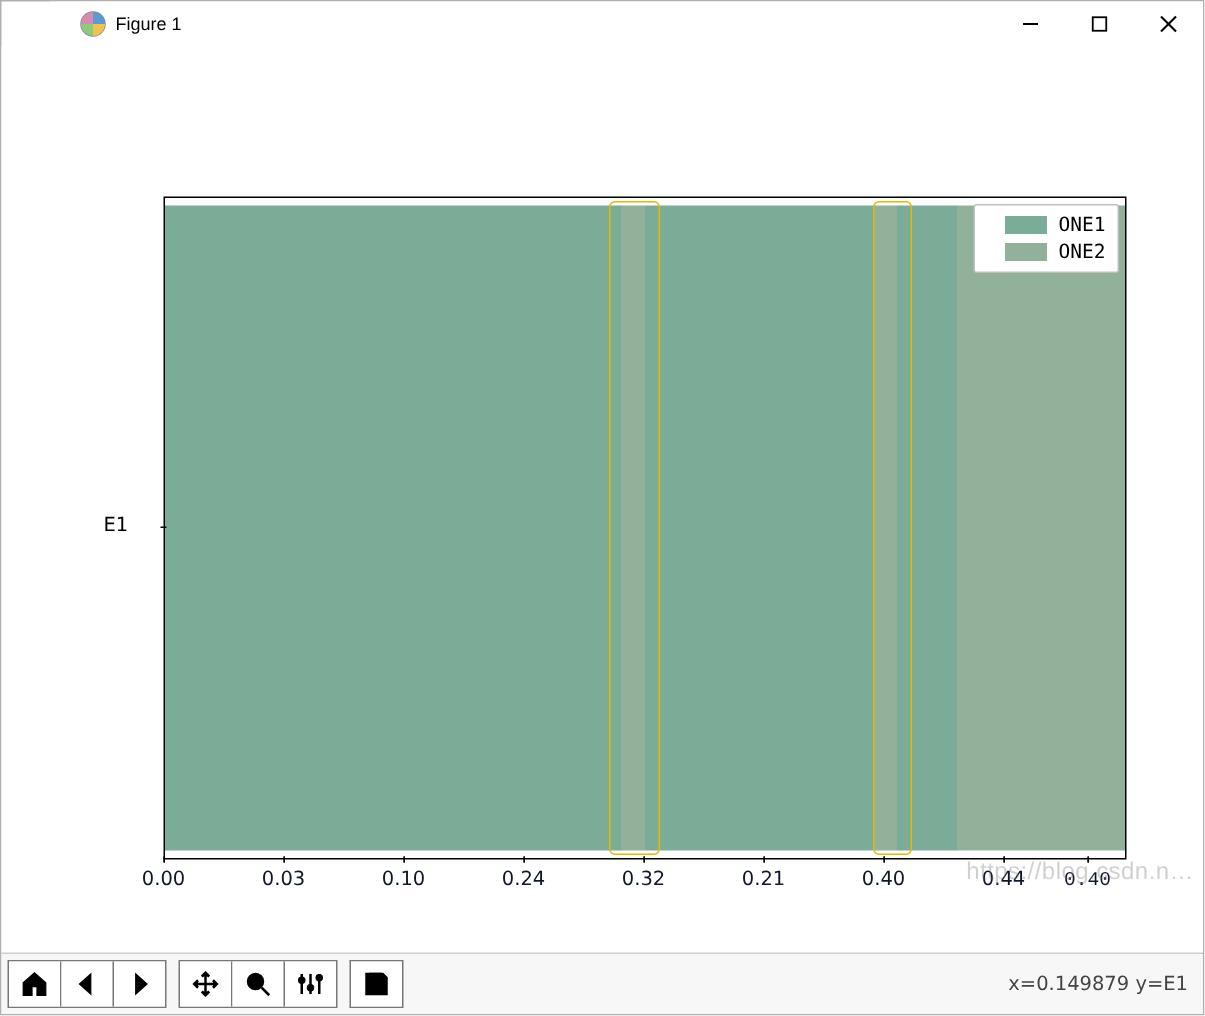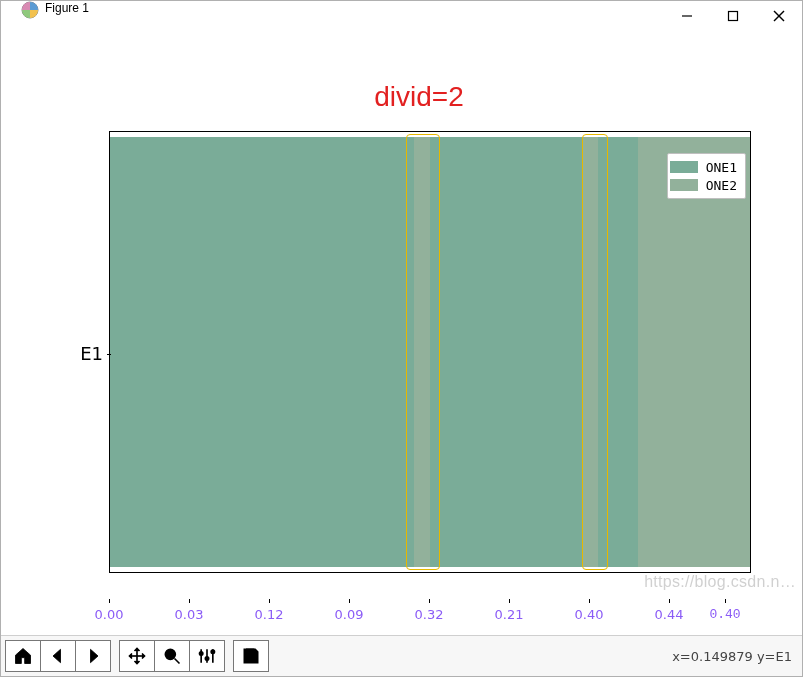--- a/index.html
+++ b/index.html
@@ -19,23 +19,25 @@
     border: 1px solid #b0b0b0;
     box-sizing: border-box;
     display: flex;
     flex-direction: column;
     background: #ffffff;
     position: relative;
   }
   .titlebar {
     height: 30px;
     display: flex;
+    align-items: center;
     padding: 0 20px;
     background: #ffffff;
     position: relative;
+    margin-left: 32px;
   }
   .titlebar .app-icon {
     width: 18px; height: 18px;
     margin-right: 6px;
     position: relative;
   }
   .titlebar .app-icon svg { width: 18px; height: 18px; }
   .titlebar .title-text {
     font-size: 12px;
     color: #000;
@@ -97,26 +99,26 @@
   .hl {
     position: absolute;
     top: 2px;
     bottom: 2px;
     border: 1px solid #e6b800;
     background: transparent;
     border-radius: 4px;
   }
   .legend {
     position: absolute;
-    top: 21px;
+    top: 4px;
     right: 4px;
     background: #ffffff;
     border: 1px solid #bfbfbf;
     border-radius: 2px;
-    padding: 4px 8px 4px 2px;
+    padding: 4px 8px 4px 20px;
     font-family: "DejaVu Sans Mono", Consolas, monospace;
     font-size: 13px;
     color: #000;
   }
   .legend .row {
     display: flex;
     align-items: center;
     height: 18px;
   }
   .legend .swatch {
@@ -131,46 +133,45 @@
     width: 640px;
     height: 30px;
   }
   .xtick {
     position: absolute;
     top: 0;
     width: 50px;
     margin-left: -25px;
     text-align: center;
     font-size: 13px;
-    color: #8b5cf6;
+    color: #0f172a;
     border-top: 4px solid #000;
     padding-top: 4px;
     font-family: "DejaVu Sans", Arial, sans-serif;
-    margin-top: 28px;
   }
   .xtick::before{
     content:"";
     position:absolute;
     top:-4px; left:50%;
     width:1px; height:4px;
     background:#000;
   }
   .xtick { border-top: none; }
   .xtick .tickmark{
     position:absolute;
     top:-4px; left:50%;
     width:0; height:4px;
     border-left:1px solid #000;
   }
   .ytick {
     position: absolute;
     left: 0;
     width: 34px;
-    text-align: right;
-    font-size: 18px;
+    text-align: left;
+    font-size: 13px;
     color: #000;
     font-family: "DejaVu Sans", Arial, sans-serif;
   }
   .ytick .tickmark{
     position:absolute;
     right:-8px;
     top:50%;
     width:4px; height:0;
     border-top:1px solid #000;
   }
@@ -253,21 +254,20 @@
         <svg width="12" height="12">
             <line x1="1" y1="1" x2="11" y2="11" stroke-width="1.4"></line>
             <line x1="11" y1="1" x2="1" y2="11" stroke-width="1.4"></line>
           </svg>
       </div>
     </div>
   </div>
 
   <div class="content">
     <div class="plot-wrap">
-      <div class="plot-title" style="color: rgb(226, 32, 32);">divid=2</div>
 
       <div class="axes" id="axes">
 
       <div class="bar" style="left: 0px; width: 304px; background: rgb(122, 172, 152);"></div>
           <div class="bar" style="left: 304px; width: 16px; background: rgb(146, 177, 155);"></div>
           <div class="bar" style="left: 320px; width: 152px; background: rgb(122, 172, 152);"></div>
           <div class="bar" style="left: 472px; width: 16px; background: rgb(146, 177, 155);"></div>
           <div class="bar" style="left: 488px; width: 40px; background: rgb(122, 172, 152);"></div>
           <div class="bar" style="left: 528px; width: 112px; background: rgb(146, 177, 155);"></div>
           <div class="hl" style="left: 296px; width: 32px; border-color: rgb(230, 184, 0);"></div>
@@ -284,22 +284,22 @@
           </div>
         </div>
 
       <div id="yticks">
           <div class="ytick" style="top: 262px;"><span class="tickmark"></span><span>E1</span></div>
         </div>
 
       <div class="xticks" id="xticks">
           <div class="xtick" style="left: 0px;"><span class="tickmark"></span><span>0.00</span></div>
           <div class="xtick" style="left: 80px;"><span class="tickmark"></span><span>0.03</span></div>
-          <div class="xtick" style="left: 160px;"><span class="tickmark"></span><span>0.12</span></div>
-          <div class="xtick" style="left: 240px;"><span class="tickmark"></span><span>0.09</span></div>
+          <div class="xtick" style="left: 160px;"><span class="tickmark"></span><span>0.10</span></div>
+          <div class="xtick" style="left: 240px;"><span class="tickmark"></span><span>0.24</span></div>
           <div class="xtick" style="left: 320px;"><span class="tickmark"></span><span>0.32</span></div>
           <div class="xtick" style="left: 400px;"><span class="tickmark"></span><span>0.21</span></div>
           <div class="xtick" style="left: 480px;"><span class="tickmark"></span><span>0.40</span></div>
           <div class="xtick" style="left: 560px;"><span class="tickmark"></span><span>0.44</span></div>
           <div class="xtick" style="left: 616px; font-family: Liberation Mono, monospace;"><span class="tickmark"></span><span>0.40</span></div>
         </div>
     </div>
 
     <div class="watermark">https://blog.csdn.n…</div>
   </div>

